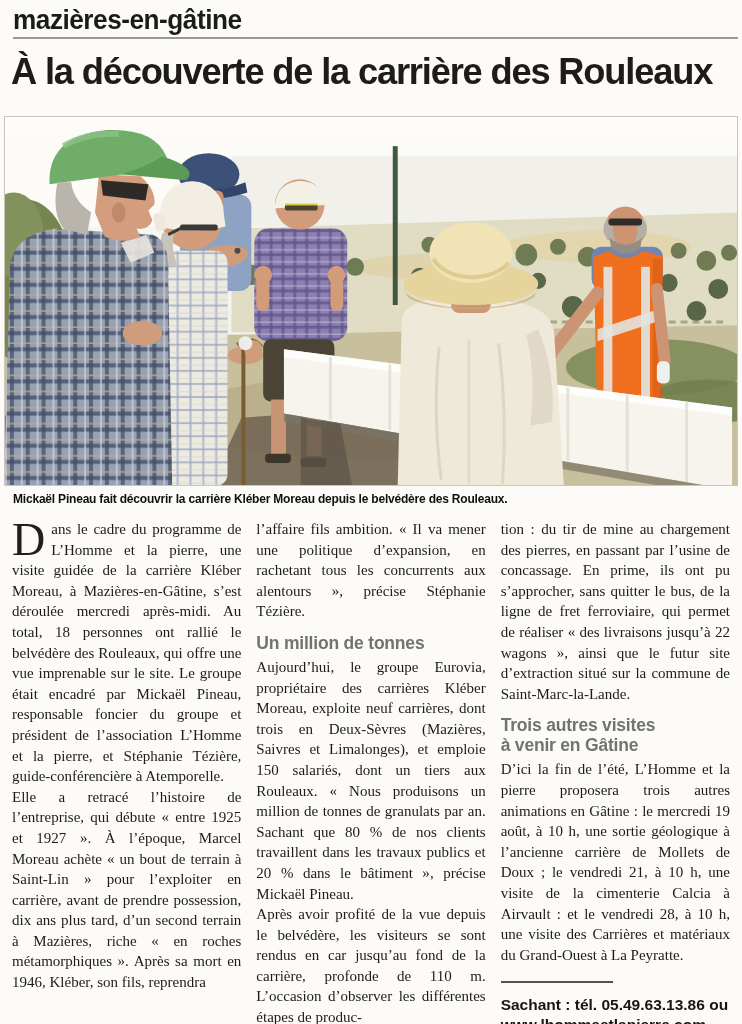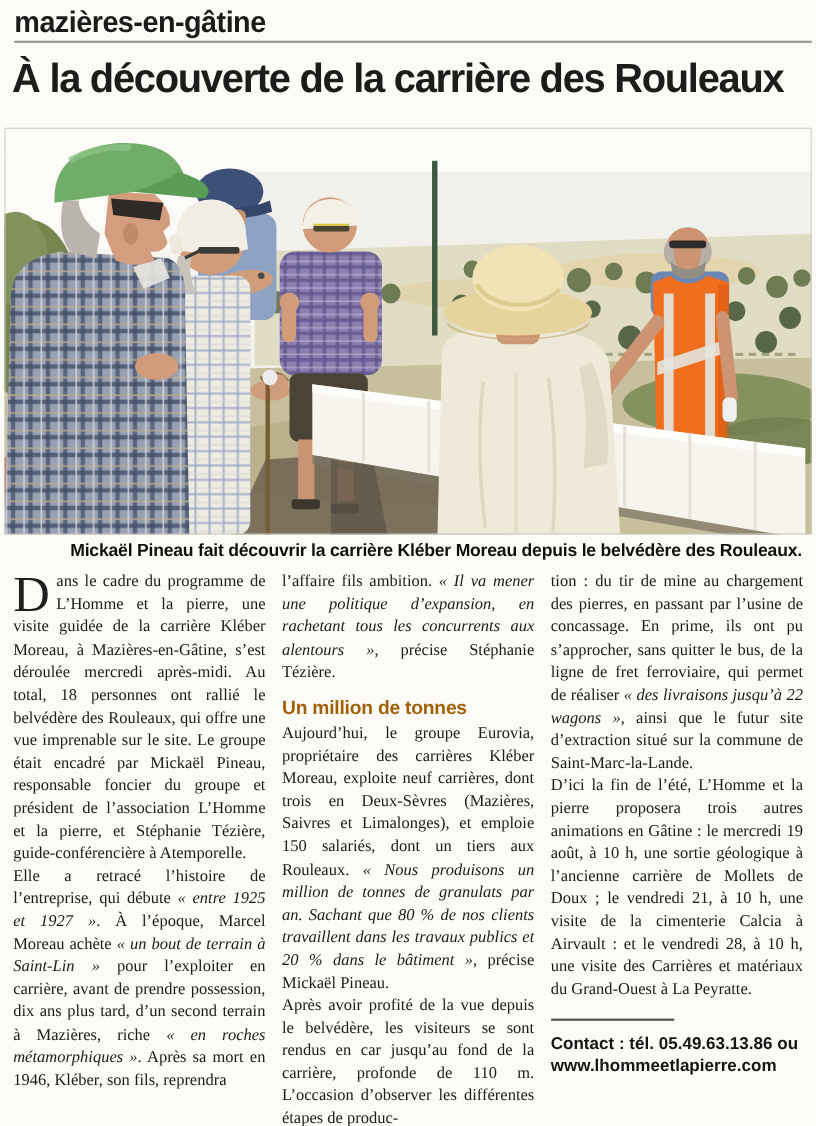--- a/index.html
+++ b/index.html
@@ -25,36 +25,36 @@
     transform:scaleX(0.98);transform-origin:left;white-space:nowrap;
   }
   .photo{
     position:absolute;top:116px;left:4px;width:734px;height:370px;
     background:#f4f3ef;
   }
   .photo svg{display:block;width:100%;height:100%;}
   .caption{
     position:absolute;top:492px;left:13px;width:716px;
     font-family:"Liberation Sans",sans-serif;font-weight:700;
-    font-size:16px;color:#0f0f0e;letter-spacing:-0.2px;text-align:right;
+    font-size:12px;color:#0f0f0e;letter-spacing:-0.2px;
   }
   .body{
     position:absolute;top:519px;left:12px;width:718px;height:505px;
     display:flex;gap:15px;overflow:hidden;
   }
   .col{flex:1 1 0;font-size:15px;line-height:20.6px;text-align:justify;}
   .col p{margin:0;}
   .dropcap{
     float:left;font-size:46px;line-height:37px;padding:2px 6px 0 0;
     font-family:"Liberation Serif",serif;color:#201f1e;
   }
-  .it{font-style:italic;margin-top:26px;}
+  .it{margin-top:26px;}
   .sub{
     font-family:"Liberation Sans",sans-serif;font-weight:700;
-    font-size:17.5px;line-height:20px;color:#a16207;letter-spacing:-0.2px;
+    font-size:17.5px;line-height:20px;color:#737373;letter-spacing:-0.2px;
     margin:11px 0 4px;text-align:left;
   }
   .sub span{display:block;}
   .contact{margin-top:16px;}
   .contact-rule{width:112px;border-top:2px solid #55534f;margin-bottom:12px;}
   .contact-line{
     font-family:"Liberation Sans",sans-serif;font-weight:700;
     font-size:15.5px;line-height:20px;color:#161514;text-align:left;
   }
 </style>
@@ -283,22 +283,26 @@
       <p><span>l’affaire fils ambition. </span><span class="it">« Il va mener une politique d’expansion, en rachetant tous les concurrents aux alentours »</span><span>, précise Stéphanie Tézière.</span></p>
       <div class="sub">
         <span>Un million de tonnes</span>
       </div>
       <p><span>Aujourd’hui, le groupe Eurovia, propriétaire des carrières Kléber Moreau, exploite neuf carrières, dont trois en Deux-Sèvres (Mazières, Saivres et Limalonges), et emploie 150 salariés, dont un tiers aux Rouleaux. </span><span class="it">« Nous produisons un million de tonnes de granulats par an. Sachant que 80 % de nos clients travaillent dans les travaux publics et 20 % dans le bâtiment »</span><span>, précise Mickaël Pineau.</span></p>
       <p>Après avoir profité de la vue depuis le belvédère, les visiteurs se sont rendus en car jusqu’au fond de la carrière, profonde de 110 m. L’occasion d’observer les différentes étapes de produc-</p>
     </div>
 
     <div class="col">
       <p><span>tion : du tir de mine au chargement des pierres, en passant par l’usine de concassage. En prime, ils ont pu s’approcher, sans quitter le bus, de la ligne de fret ferroviaire, qui permet de réaliser </span><span class="it">« des livraisons jusqu’à 22 wagons »</span><span>, ainsi que le futur site d’extraction situé sur la commune de Saint-Marc-la-Lande.</span></p>
+      <div class="sub">
+        <span>Trois autres visites</span>
+        <span>à venir en Gâtine</span>
+      </div>
       <p>D’ici la fin de l’été, L’Homme et la pierre proposera trois autres animations en Gâtine : le mercredi 19 août, à 10 h, une sortie géologique à l’ancienne carrière de Mollets de Doux ; le vendredi 21, à 10 h, une visite de la cimenterie Calcia à Airvault : et le vendredi 28, à 10 h, une visite des Carrières et matériaux du Grand-Ouest à La Peyratte.</p>
       <div class="contact">
         <div class="contact-rule"></div>
-        <div class="contact-line">Contact : tél. 05.49.63.13.86 ou</div>
+        <div class="contact-line">Sachant : tél. 05.49.63.13.86 ou</div>
         <div class="contact-line">www.lhommeetlapierre.com</div>
       </div>
     </div>
 
   </div>
 </div>
 
 </body></html>

